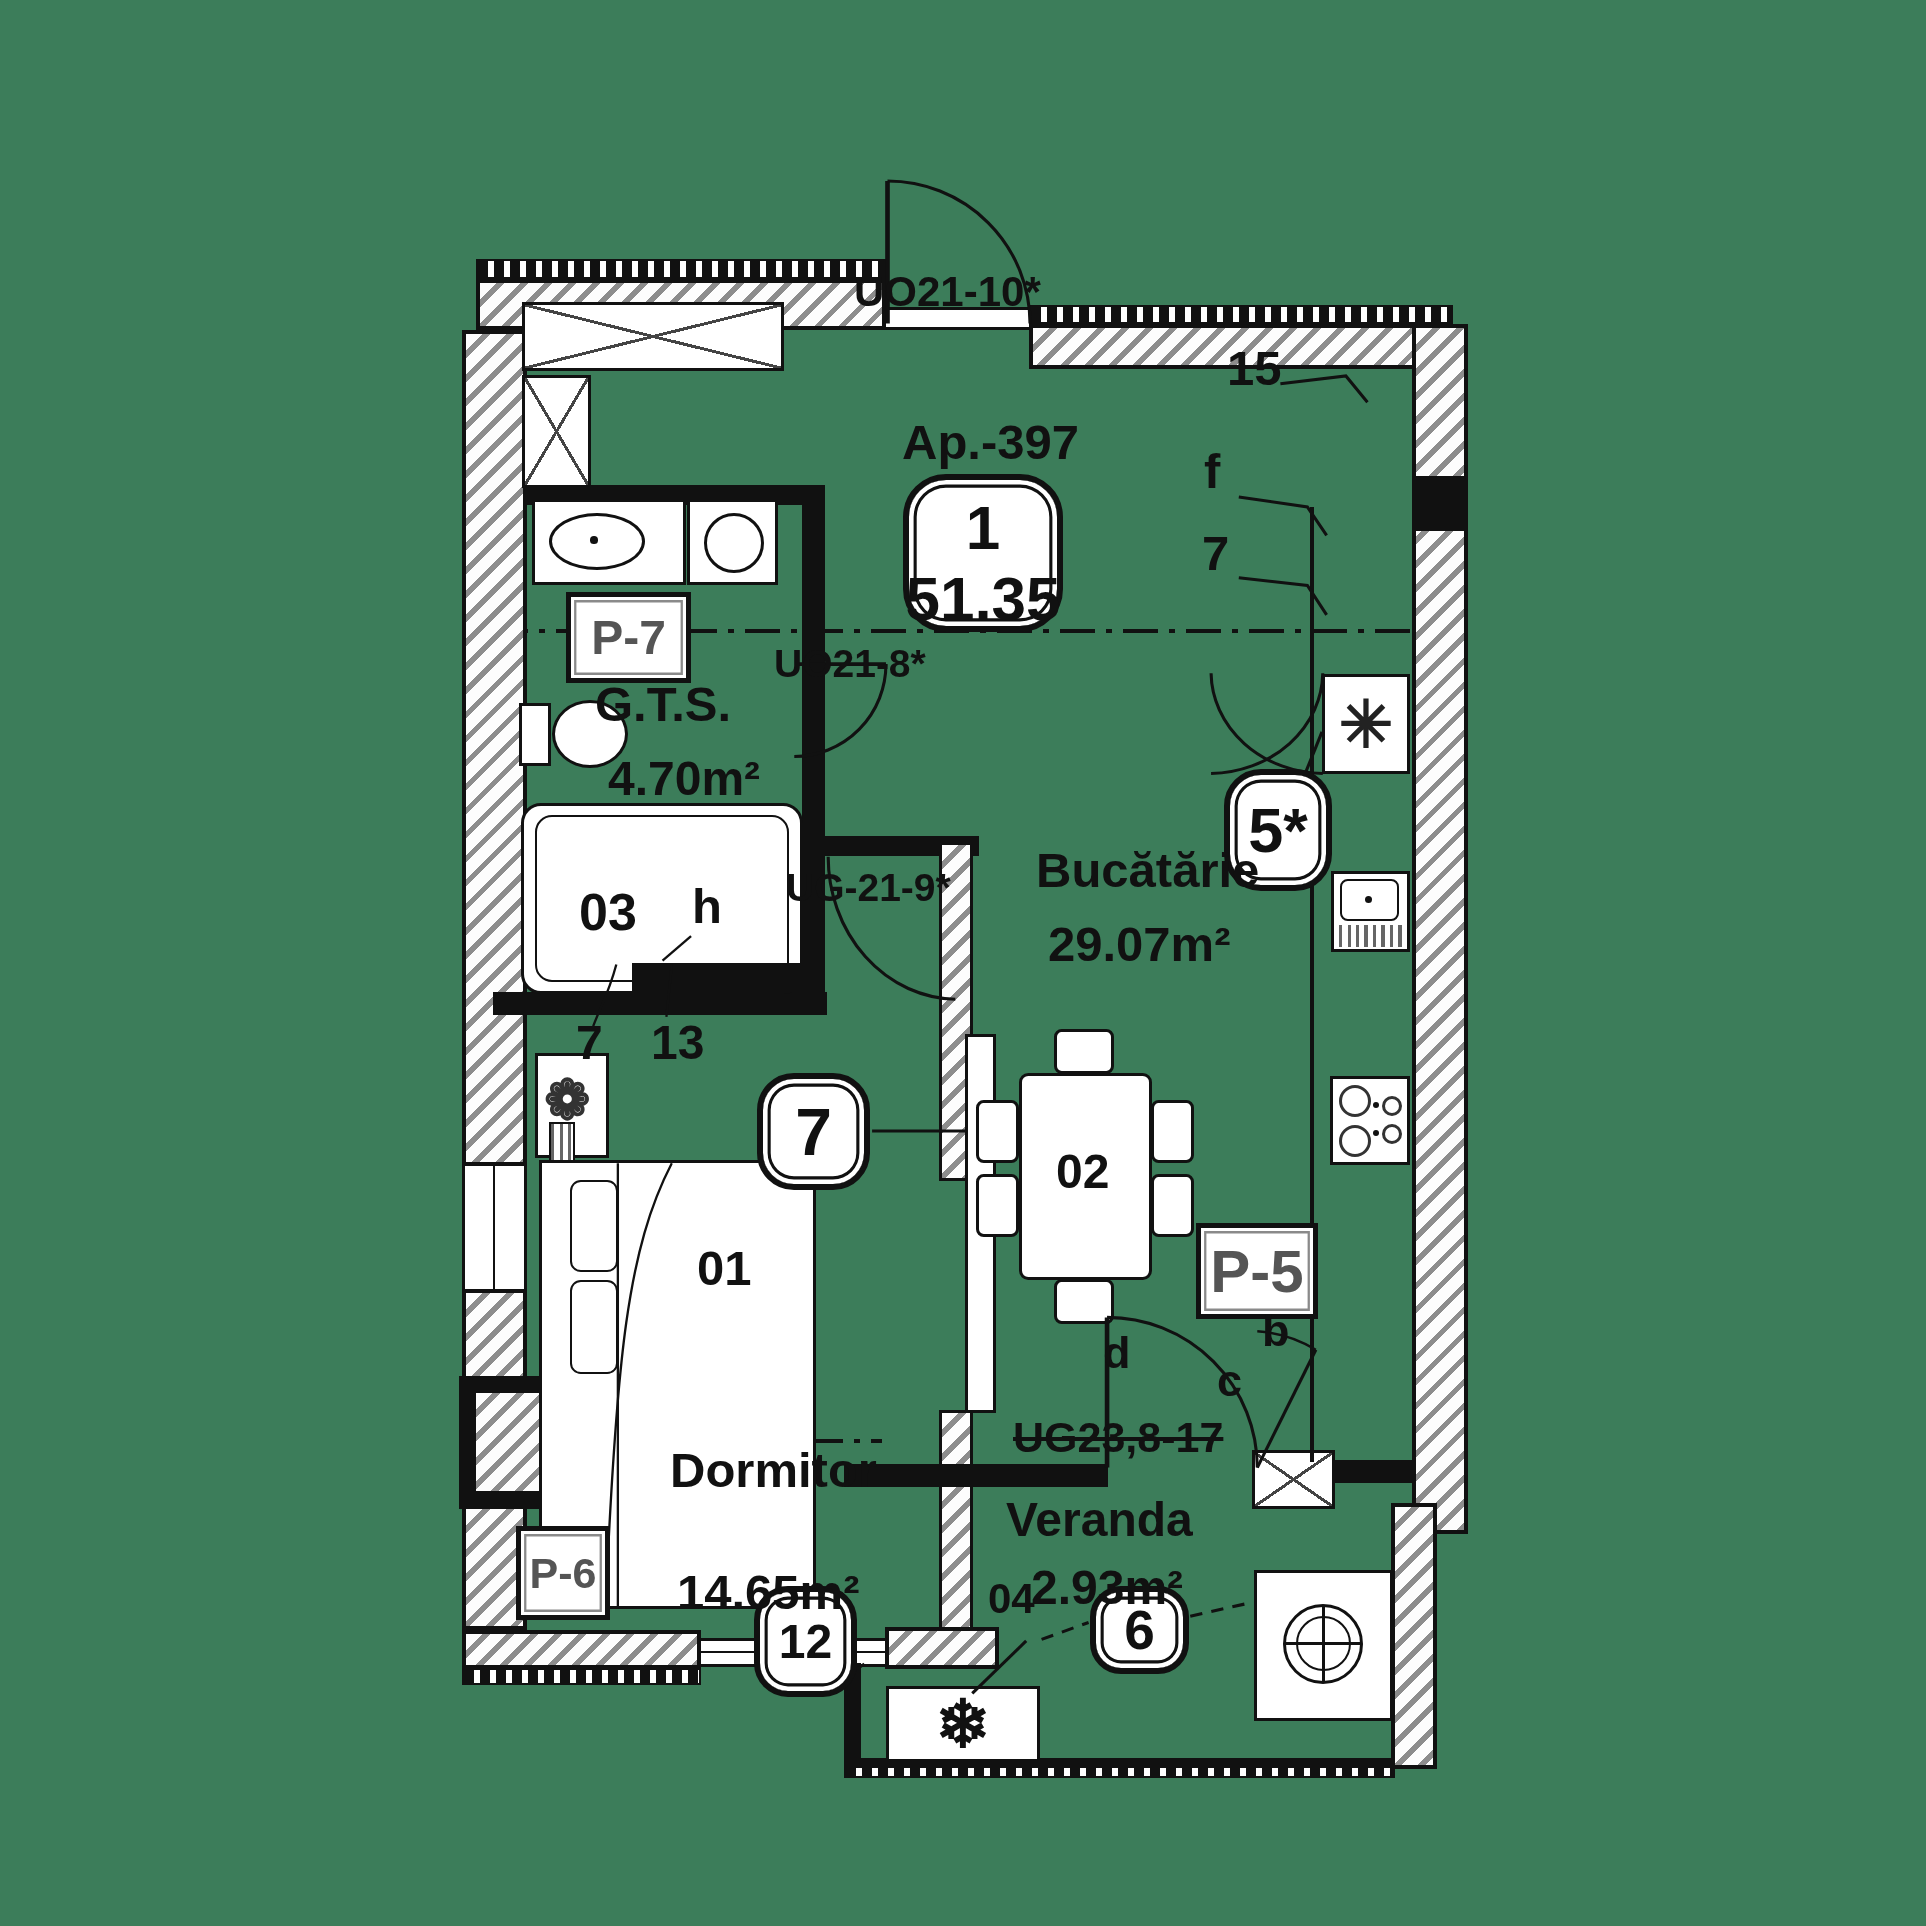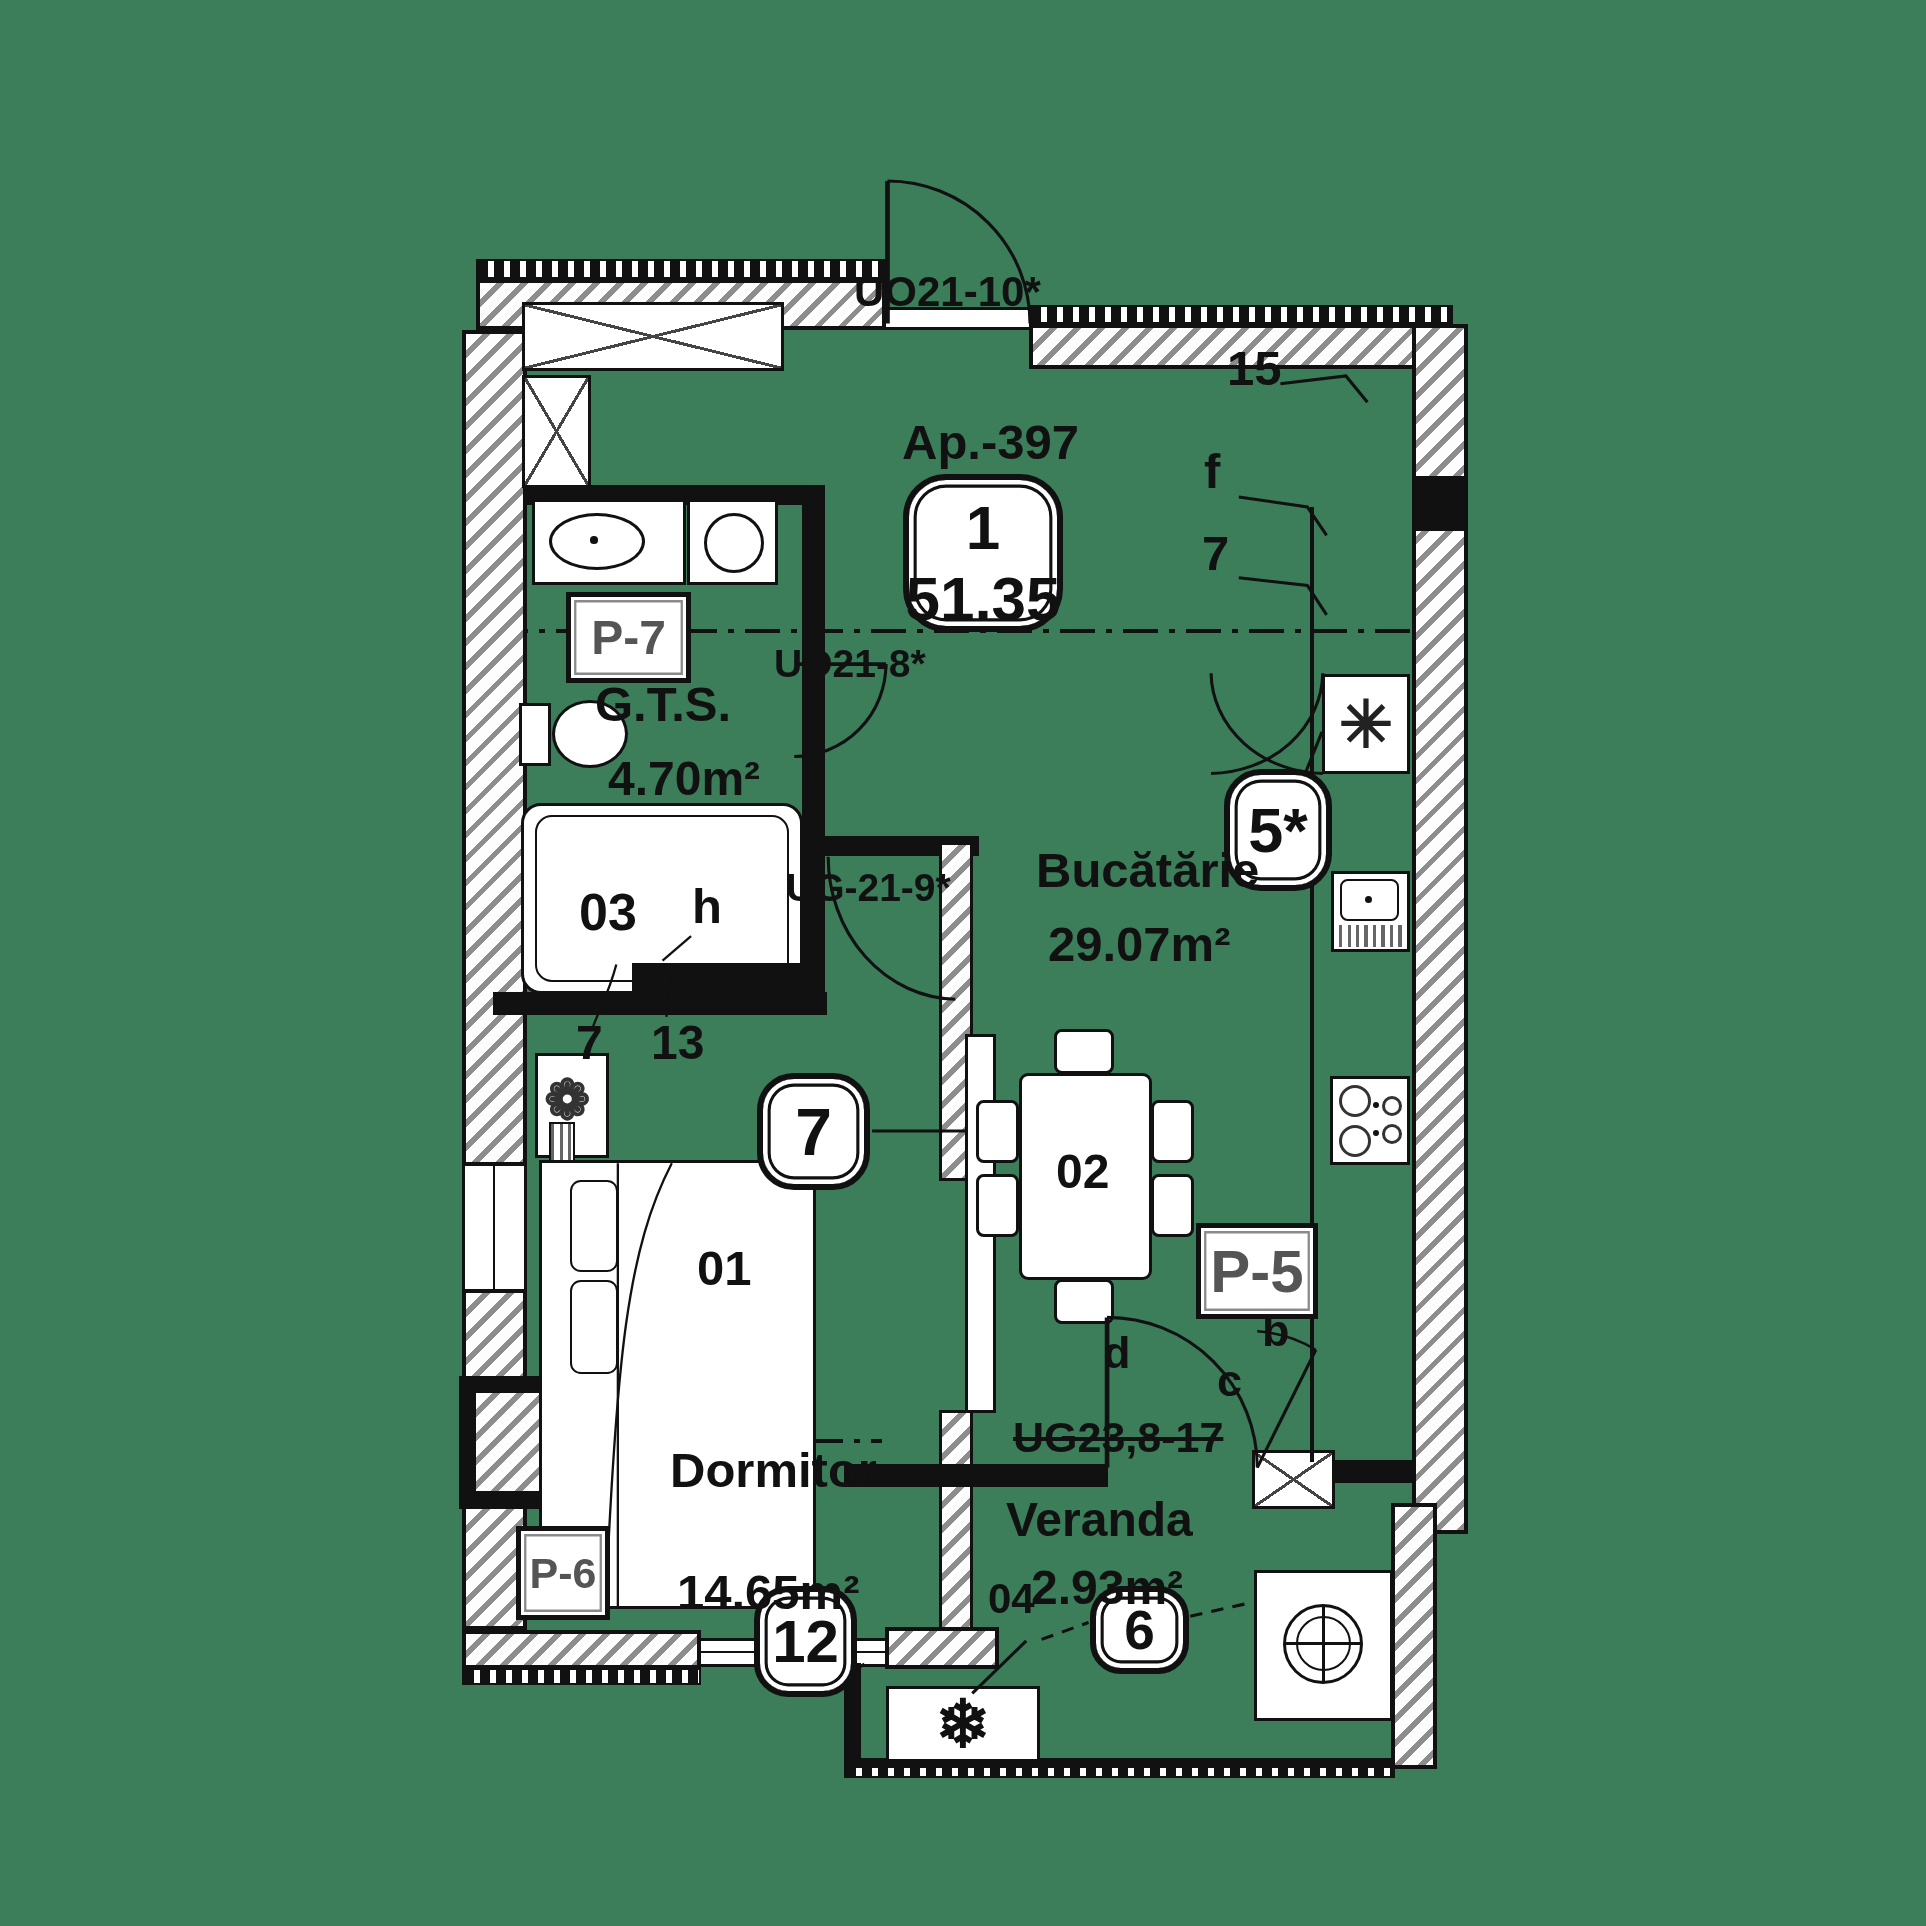--- a/index.html
+++ b/index.html
@@ -215,21 +215,21 @@
     <span style="font-size:62px;">1</span>
     <span style="display:block;width:74%;height:4.6px;background:#111;"></span>
     <span style="font-size:62px;">51.35</span>
   </div>
   <div class="abs badge z50" style="left:1224px;top:769px;width:108px;height:122px;border-radius:37px;font-size:63px;">
     <span>5*</span>
   </div>
   <div class="abs badge z50" style="left:757px;top:1073px;width:113px;height:117px;border-radius:37px;font-size:66px;">
     <span>7</span>
   </div>
-  <div class="abs badge z50" style="left:754px;top:1586px;width:103px;height:111px;border-radius:34px;font-size:60px;">
+  <div class="abs badge z50" style="left:754px;top:1586px;width:103px;height:111px;border-radius:34px;font-size:48px;">
     <span>12</span>
   </div>
   <div class="abs badge z50" style="left:1090px;top:1586px;width:99px;height:88px;border-radius:31px;font-size:55px;">
     <span>6</span>
   </div>
 
   <div class="abs txt z60" style="left:902px;top:418px;font-size:49px;">Ap.-397</div>
   <div class="abs txt z60" style="left:854px;top:271px;font-size:42px;">UO21-10*</div>
   <div class="abs txt z60" style="left:774px;top:644px;font-size:39px;">UO21-8*</div>
   <div class="abs txt z60" style="left:786px;top:868px;font-size:39px;">UG-21-9*</div>

